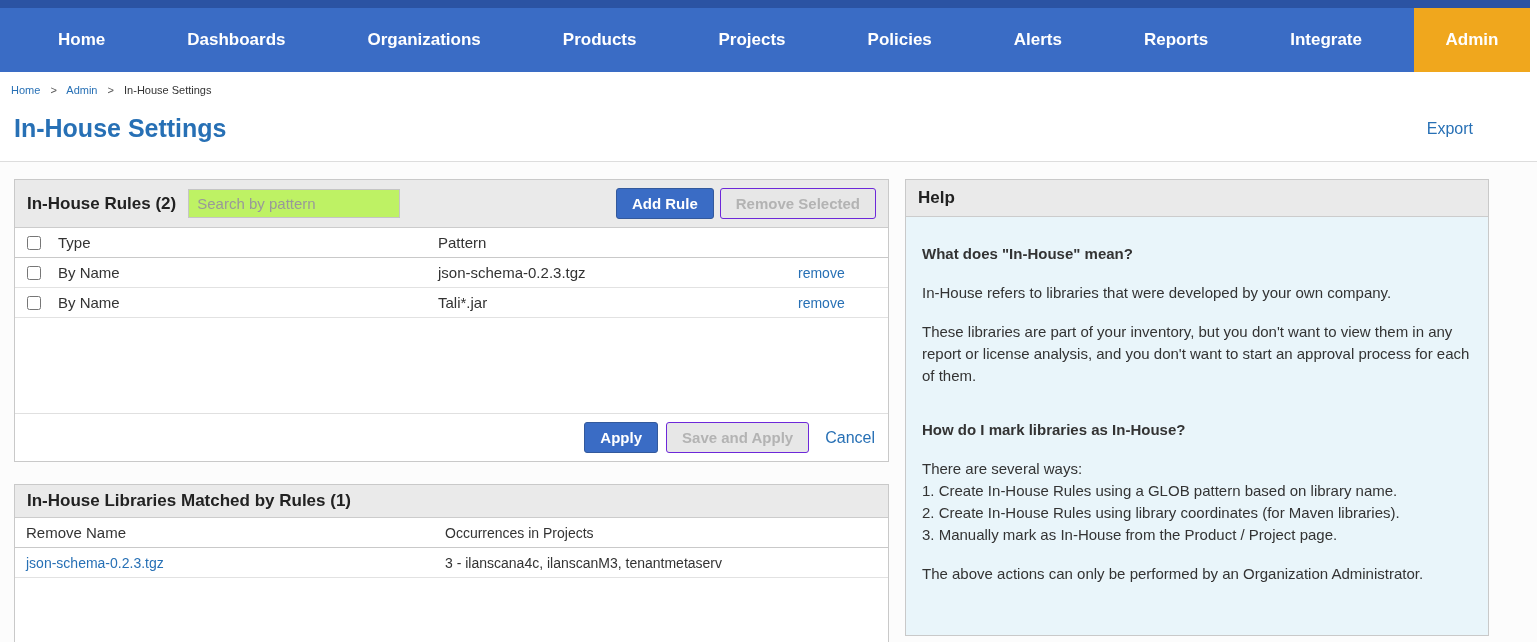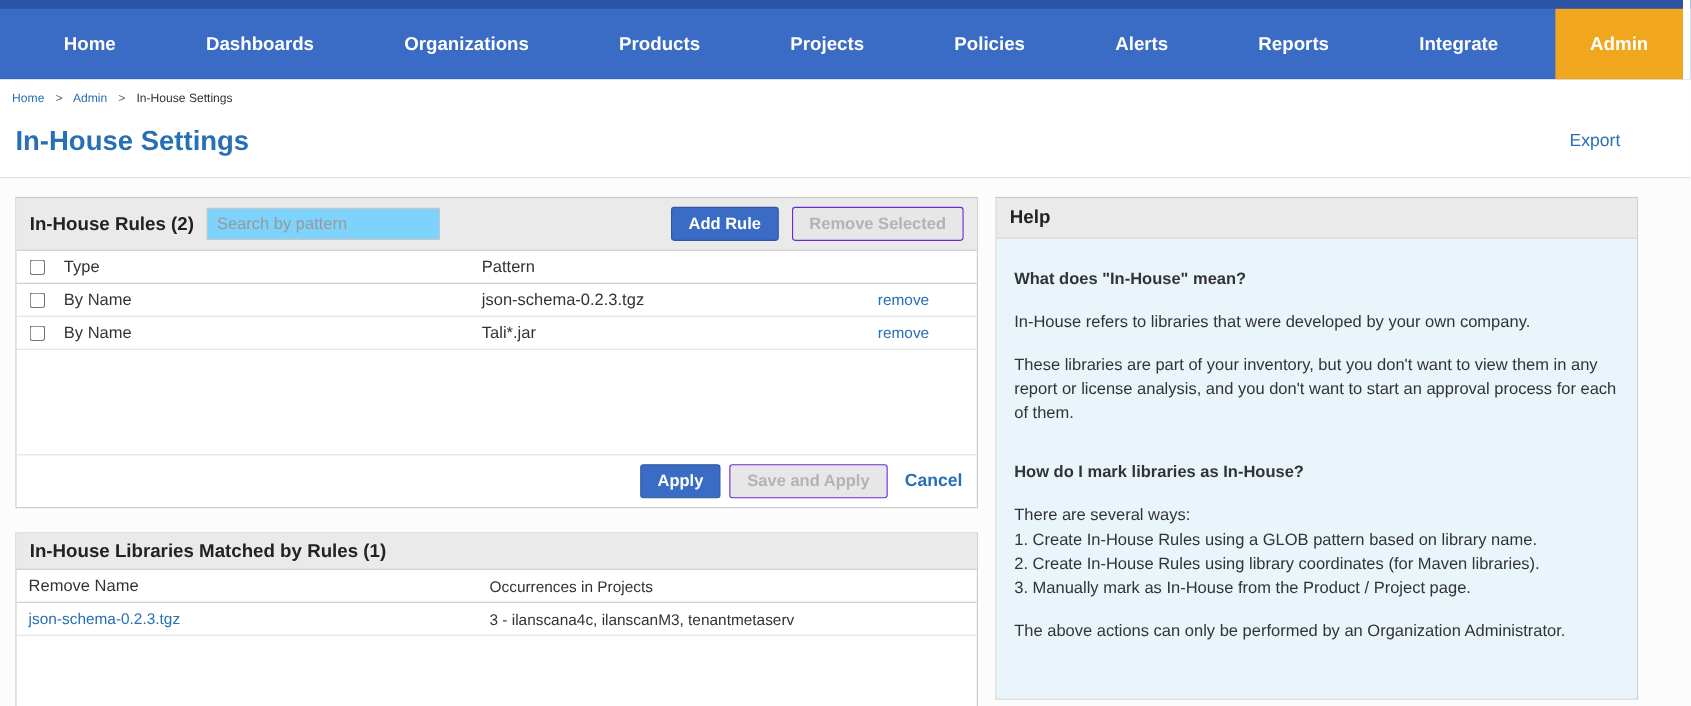--- a/index.html
+++ b/index.html
@@ -34,43 +34,43 @@
   .left-col { width: 875px; flex: none; }
   .right-col { flex: 1; }
 
   .panel { background: #fff; border: 1px solid #c9c9c9; }
   .panel-header { background: #eaeaea; border-bottom: 1px solid #ccc; padding: 8px 12px;
                   display: flex; align-items: center; }
   .panel-title { font-size: 17px; font-weight: 600; color: #222; white-space: nowrap; }
 
   
   .search-input { width: 212px; height: 29px; margin-left: 12px; border: 1px solid #c5c5c5;
-                  padding: 0 8px; font-size: 15px; font-family: "Liberation Sans", sans-serif; color: #333; background:#7dd3fc; }
+                  padding: 0 8px; font-size: 15px; font-family: "Liberation Sans", sans-serif; color: #333; background:#bef264; }
   .search-input::placeholder { color: #999; }
-  .header-buttons { margin-left: auto; display: flex; gap: 12px; }
+  .header-buttons { margin-left: auto; display: flex; gap: 6px; }
 
   .btn { font-family: "Liberation Sans", sans-serif; font-size: 15px; font-weight: 700;
          padding: 6px 15px; border-radius: 3px; cursor: pointer; white-space: nowrap; }
   .btn-primary { background: #3a6cc5; border: 1px solid #33599c; color: #fff; }
   .btn-disabled { background: #e7e7e7; border: 1px solid #6d28d9; color: #b3b3b3; }
 
   
   .trow { display: flex; align-items: center; height: 30px; border-bottom: 1px solid #e2e2e2; font-size: 15px; color: #333; }
   .trow.thead { border-bottom: 1px solid #c9c9c9; }
   .cell-check { width: 43px; padding-left: 12px; display: flex; align-items: center; }
   .cell-check input { width: 14px; height: 14px; cursor: pointer; }
   .cell-type { width: 380px; }
   .cell-pattern { flex: 1; }
   .cell-action { width: 90px; text-align: left; padding-right: 18px; }
   .cell-action a { color: #2770b5; font-size: 14px; text-decoration: none; cursor: pointer; }
 
   .panel-spacer { height: 95px; }
   .panel-footer { border-top: 1px solid #e0e0e0; padding: 8px 13px; display: flex; align-items: center;
                   justify-content: flex-end; gap: 8px; }
-  .cancel-link { color: #2770b5; font-size: 16px; font-weight: 700; text-decoration: none; margin-left: 8px; cursor: pointer; }
+  .cancel-link { color: #2770b5; font-size: 16px; font-weight: 400; text-decoration: none; margin-left: 8px; cursor: pointer; }
 
   
   .libs-panel { margin-top: 22px; min-height: 172px; }
   .libs-panel .panel-header { padding: 6px 12px; }
   .cell-libname { width: 430px; padding-left: 11px; }
   .cell-libname a { color: #2770b5; text-decoration: none; cursor: pointer; font-size: 14px; }
   .cell-occ { flex: 1; font-size: 14px; }
 
   
   .help-panel { display: flex; flex-direction: column; min-height: 457px; }

